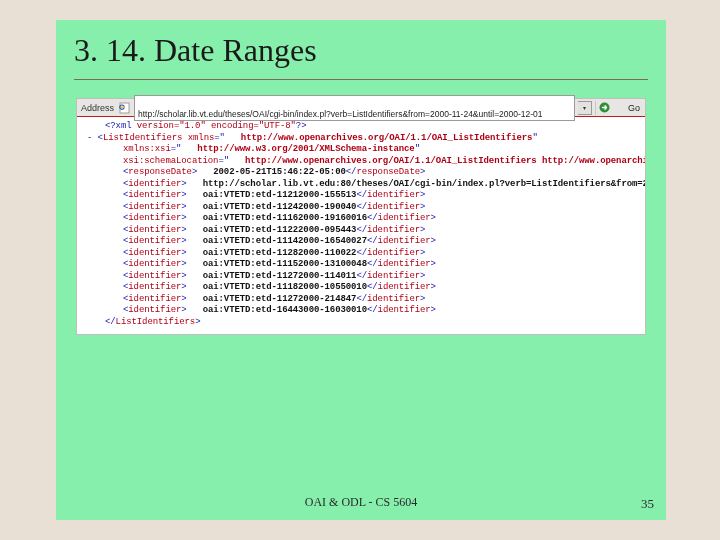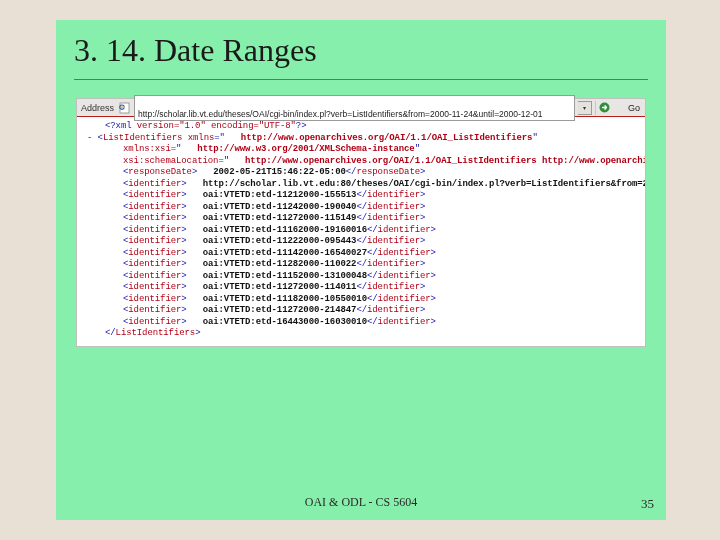--- a/index.html
+++ b/index.html
@@ -168,21 +168,20 @@
     <div class="xml-body">
       <div class="row i1"><span class="c-blue">&lt;?xml </span><span class="c-red">version="1.0" encoding="UTF-8"</span><span class="c-blue">?&gt;</span></div>
       <div class="row"><span class="c-blue">- &lt;</span><span class="c-red">ListIdentifiers</span><span class="c-red"> </span><span class="c-red">xmlns</span><span class="c-blue">="</span><span class="c-red bold">http://www.openarchives.org/OAI/1.1/OAI_ListIdentifiers</span><span class="c-blue">"</span></div>
       <div class="row i2"><span class="c-red">xmlns:xsi</span><span class="c-blue">="</span><span class="c-red bold">http://www.w3.org/2001/XMLSchema-instance</span><span class="c-blue">"</span></div>
       <div class="row i2"><span class="c-red">xsi:schemaLocation</span><span class="c-blue">="</span><span class="c-red bold">http://www.openarchives.org/OAI/1.1/OAI_ListIdentifiers http://www.openarchives.org/OAI/1.1/OAI_ListIdentifiers.xsd</span></div>
       <div class="row i2"><span class="c-blue">&lt;</span><span class="c-red">responseDate</span><span class="c-blue">&gt;</span><span class="c-black bold">2002-05-21T15:46:22-05:00</span><span class="c-blue">&lt;/</span><span class="c-red">responseDate</span><span class="c-blue">&gt;</span></div>
       <div class="row i2"><span class="c-blue">&lt;</span><span class="c-red">identifier</span><span class="c-blue">&gt;</span><span class="c-black bold">http://scholar.lib.vt.edu:80/theses/OAI/cgi-bin/index.pl?verb=ListIdentifiers&amp;from=2000-11-24&amp;until=2000-12-01</span></div>
 
       <div class="row i2"><span class="c-blue">&lt;</span><span class="c-red">identifier</span><span class="c-blue">&gt;</span><span class="c-black bold">oai:VTETD:etd-11212000-155513</span><span class="c-blue">&lt;/</span><span class="c-red">identifier</span><span class="c-blue">&gt;</span></div>
       <div class="row i2"><span class="c-blue">&lt;</span><span class="c-red">identifier</span><span class="c-blue">&gt;</span><span class="c-black bold">oai:VTETD:etd-11242000-190040</span><span class="c-blue">&lt;/</span><span class="c-red">identifier</span><span class="c-blue">&gt;</span></div>
-      <div class="row i2"><span class="c-blue">&lt;</span><span class="c-red">identifier</span><span class="c-blue">&gt;</span><span class="c-black bold">oai:VTETD:etd-11272000-115149</span><span class="c-blue">&lt;/</span><span class="c-red">identifier</span><span class="c-blue">&gt;</span></div>
       <div class="row i2"><span class="c-blue">&lt;</span><span class="c-red">identifier</span><span class="c-blue">&gt;</span><span class="c-black bold">oai:VTETD:etd-11162000-19160016</span><span class="c-blue">&lt;/</span><span class="c-red">identifier</span><span class="c-blue">&gt;</span></div>
       <div class="row i2"><span class="c-blue">&lt;</span><span class="c-red">identifier</span><span class="c-blue">&gt;</span><span class="c-black bold">oai:VTETD:etd-11222000-095443</span><span class="c-blue">&lt;/</span><span class="c-red">identifier</span><span class="c-blue">&gt;</span></div>
       <div class="row i2"><span class="c-blue">&lt;</span><span class="c-red">identifier</span><span class="c-blue">&gt;</span><span class="c-black bold">oai:VTETD:etd-11142000-16540027</span><span class="c-blue">&lt;/</span><span class="c-red">identifier</span><span class="c-blue">&gt;</span></div>
       <div class="row i2"><span class="c-blue">&lt;</span><span class="c-red">identifier</span><span class="c-blue">&gt;</span><span class="c-black bold">oai:VTETD:etd-11282000-110022</span><span class="c-blue">&lt;/</span><span class="c-red">identifier</span><span class="c-blue">&gt;</span></div>
       <div class="row i2"><span class="c-blue">&lt;</span><span class="c-red">identifier</span><span class="c-blue">&gt;</span><span class="c-black bold">oai:VTETD:etd-11152000-13100048</span><span class="c-blue">&lt;/</span><span class="c-red">identifier</span><span class="c-blue">&gt;</span></div>
       <div class="row i2"><span class="c-blue">&lt;</span><span class="c-red">identifier</span><span class="c-blue">&gt;</span><span class="c-black bold">oai:VTETD:etd-11272000-114011</span><span class="c-blue">&lt;/</span><span class="c-red">identifier</span><span class="c-blue">&gt;</span></div>
       <div class="row i2"><span class="c-blue">&lt;</span><span class="c-red">identifier</span><span class="c-blue">&gt;</span><span class="c-black bold">oai:VTETD:etd-11182000-10550010</span><span class="c-blue">&lt;/</span><span class="c-red">identifier</span><span class="c-blue">&gt;</span></div>
       <div class="row i2"><span class="c-blue">&lt;</span><span class="c-red">identifier</span><span class="c-blue">&gt;</span><span class="c-black bold">oai:VTETD:etd-11272000-214847</span><span class="c-blue">&lt;/</span><span class="c-red">identifier</span><span class="c-blue">&gt;</span></div>
       <div class="row i2"><span class="c-blue">&lt;</span><span class="c-red">identifier</span><span class="c-blue">&gt;</span><span class="c-black bold">oai:VTETD:etd-16443000-16030010</span><span class="c-blue">&lt;/</span><span class="c-red">identifier</span><span class="c-blue">&gt;</span></div>
 

